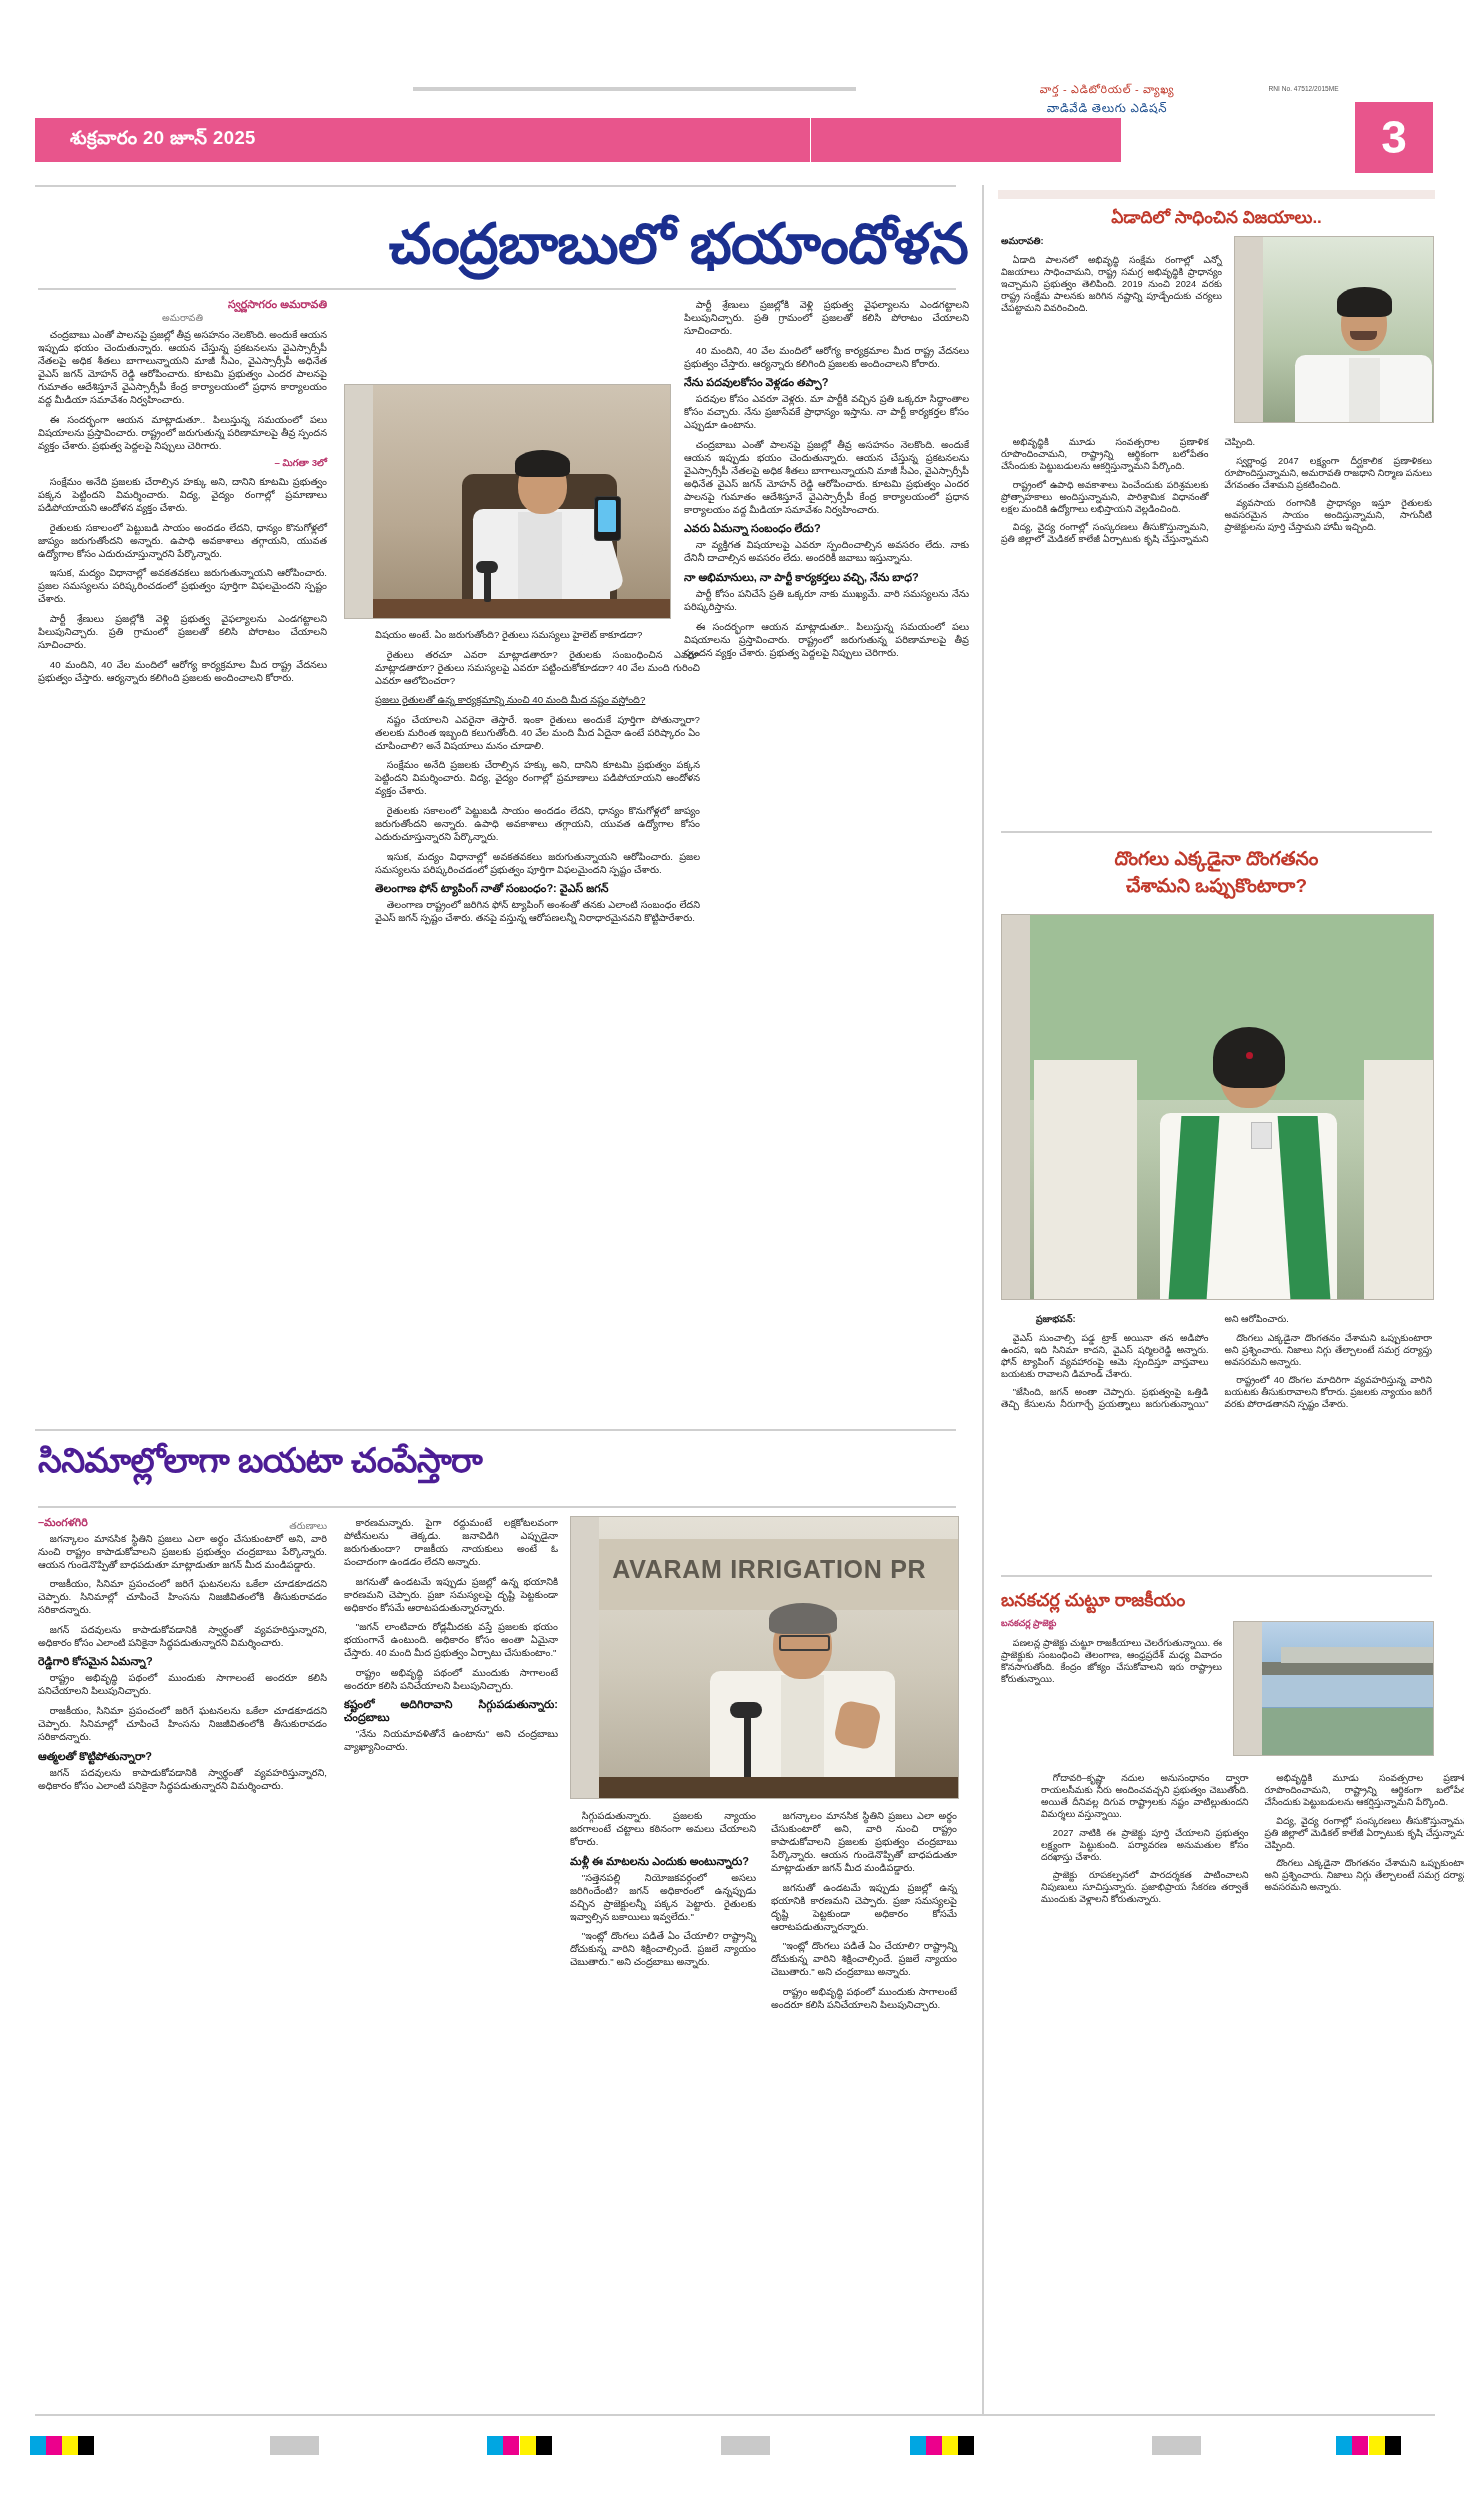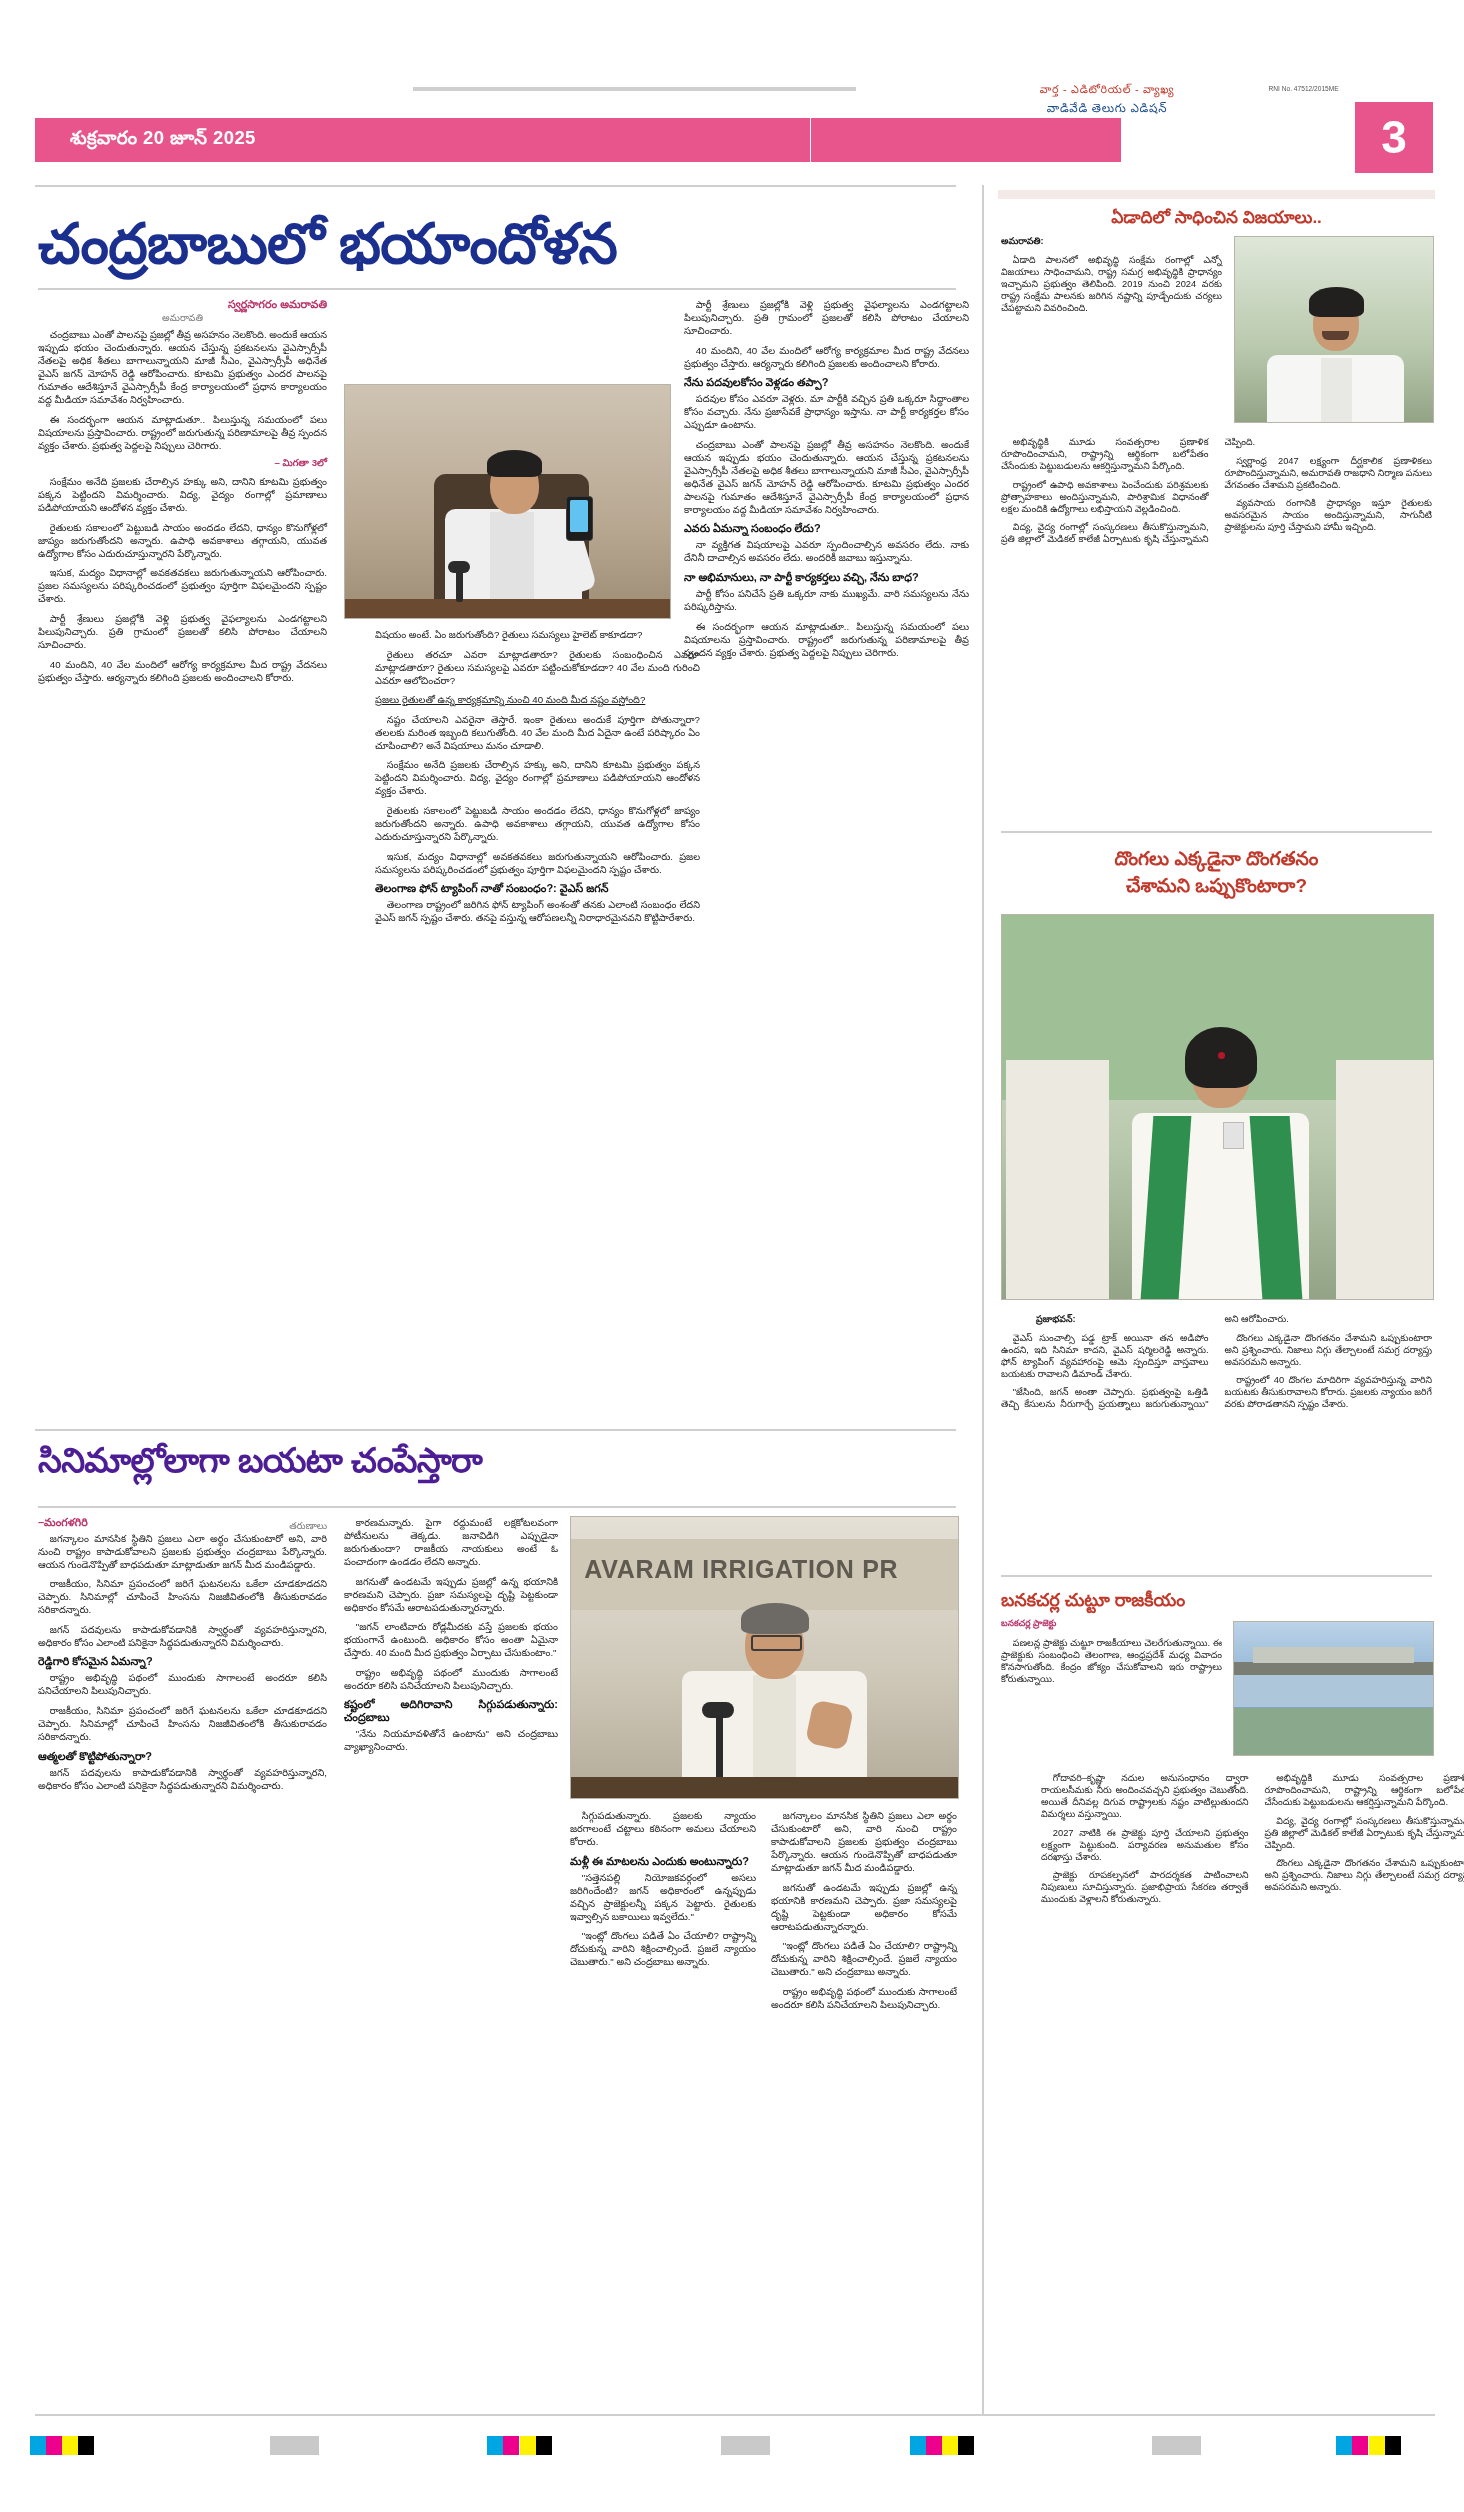--- a/index.html
+++ b/index.html
@@ -42,40 +42,40 @@
   .page-num{
     position:absolute;left:1355px;top:102px;width:78px;height:71px;background:#e8558c;
     color:#ffffff;font-size:46px;font-weight:bold;text-align:center;line-height:71px;
   }
   
   .rule-v{position:absolute;background:#cfcfcf;width:1.5px;}
   .rule-h{position:absolute;background:#cfcfcf;height:1.5px;}
   
   .headline1{
     position:absolute;left:38px;top:211px;width:930px;
-    font-size:56px;font-weight:bold;color:#1b2f8f;letter-spacing:-0.7px;
+    font-size:56px;font-weight:bold;color:#1b2f8f;letter-spacing:-0.7px;text-align:right;
   }
   .byline{
     font-size:11px;color:#b8336a;font-weight:bold;text-align:right;
   }
   .kicker{
     font-size:9.6px;color:#777;text-align:center;
   }
   .col{
     position:absolute;font-size:9.7px;line-height:13px;color:#1a1a1a;
     text-align:justify;
   }
   .col p{margin:0 0 6.6px 0;text-indent:11.8px;}
   .subhead{
     font-weight:bold;color:#111;font-size:11px;margin:4.4px 0 3px 0;text-indent:0;
   }
   .photo{
     position:absolute;background:#d7d2c8;border:0.7px solid #b9b4aa;overflow:hidden;
   }
-  .photo .ph-inner{width:100%;height:100%;display:block;}
+  .photo .ph-inner{width:100%;height:100%;display:block;margin-left:28px;}
   
   .headline2{
     position:absolute;left:38px;top:1441px;width:938px;
     font-size:34px;font-weight:bold;color:#4c1d95;letter-spacing:-0.7px;
   }
   .rail-band{
     position:absolute;left:998px;top:190px;width:437px;height:8.9px;background:#f3e9e6;
   }
   .rail-title{
     font-size:17px;font-weight:bold;color:#c0392b;text-align:center;

